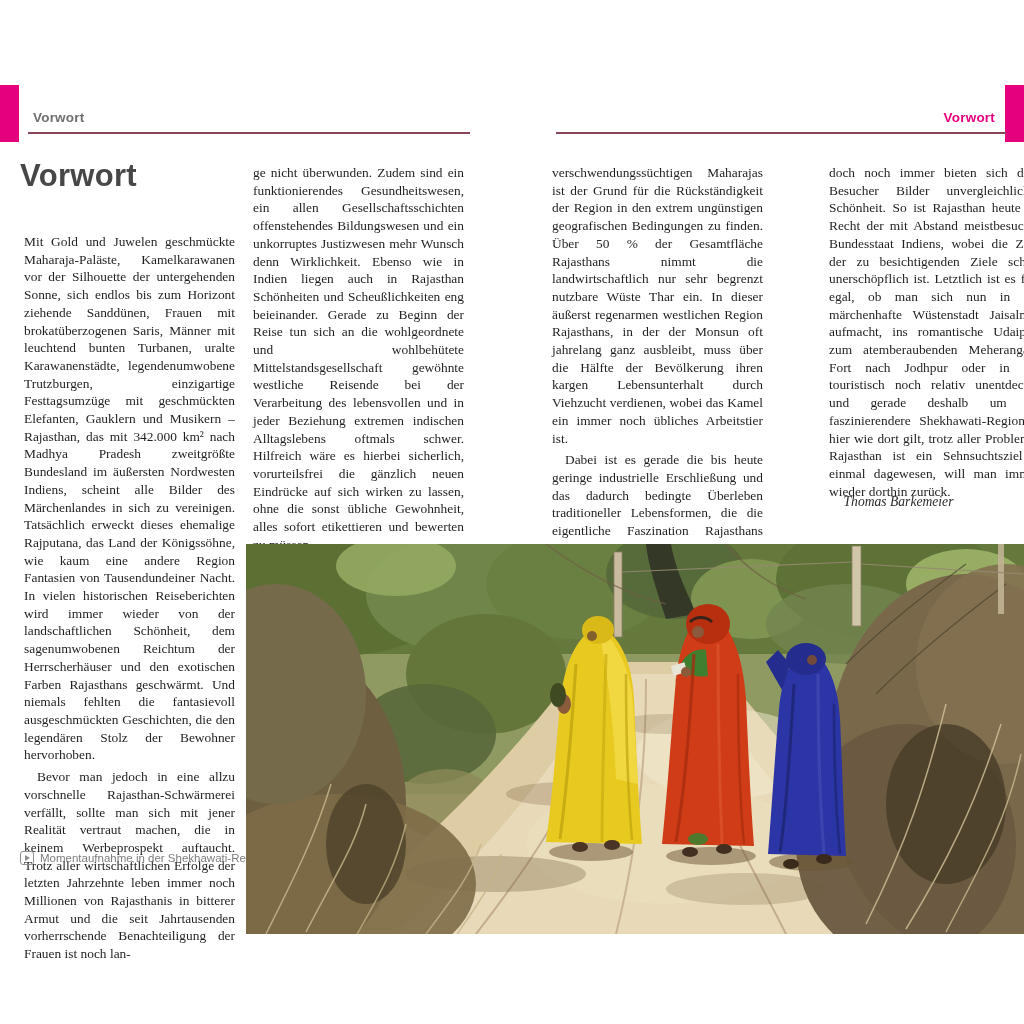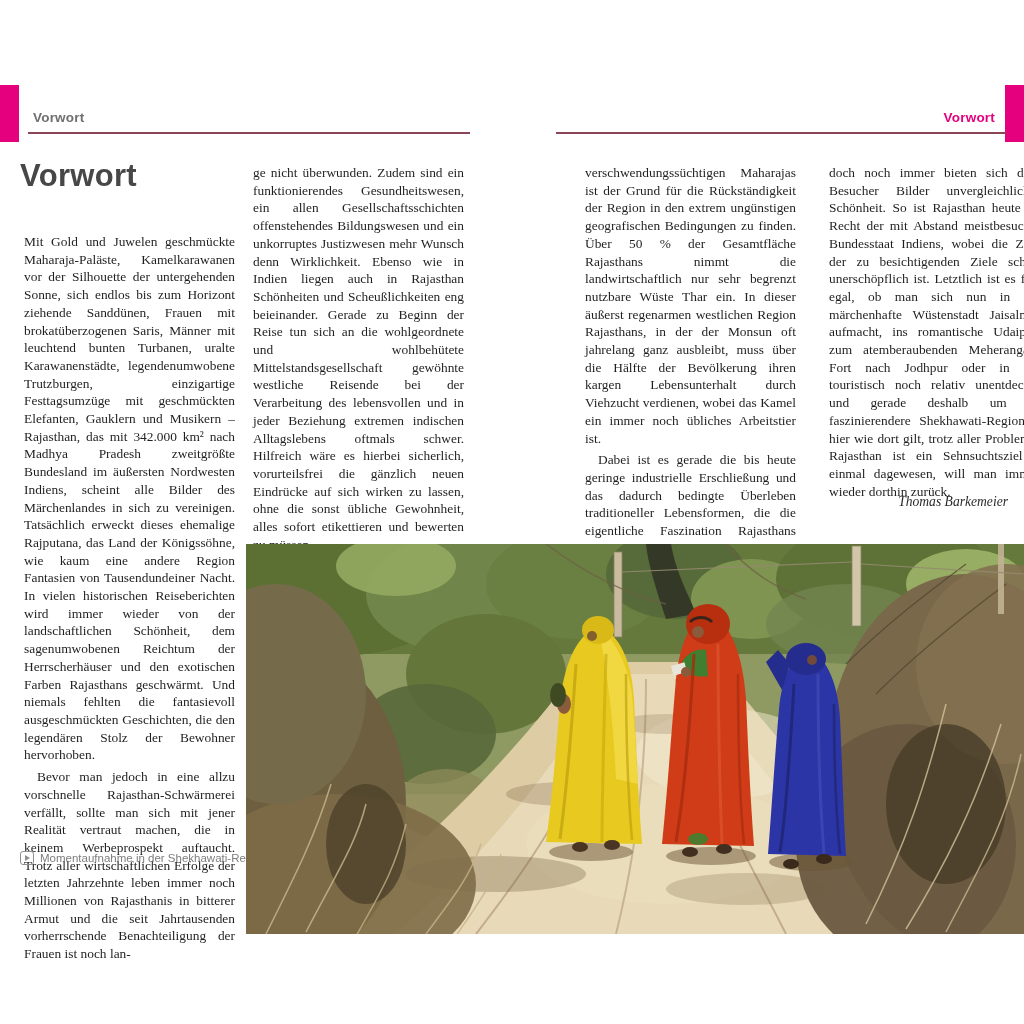--- a/index.html
+++ b/index.html
@@ -35,26 +35,26 @@
   .col {
     position: absolute; width: 219px;
     font-size: 13.4px; line-height: 17.7px;
     text-align: justify;
     hyphens: auto; -webkit-hyphens: auto;
   }
   .col p { margin: 4px; }
   .col p.indent { text-indent: 13px; }
   #l-col1 { left: 20px;  top: 229px; }
   #l-col2 { left: 249px; top: 160px; }
-  #r-col1 { left: 581px; top: 160px; }
+  #r-col1 { left: 548px; top: 160px; }
   #r-col2 { left: 825px; top: 160px; }
 
   .signature {
     position: absolute; left: 789px; top: 494px; width: 219px;
-    text-align: right; font-style: italic; font-size: 13.6px; color: #2a2a2a;
+    text-align: center; font-style: italic; font-size: 13.6px; color: #2a2a2a;
   }
 
   .photo-caption {
     position: absolute; left: 20px; top: 851px;
     display: flex; align-items: center; gap: 6px;
     font-family: "Liberation Sans", sans-serif;
     font-size: 11.5px; color: #7d7d7d;
   }
   .caption-badge {
     width: 12px; height: 12px; flex: 0 0 auto;

